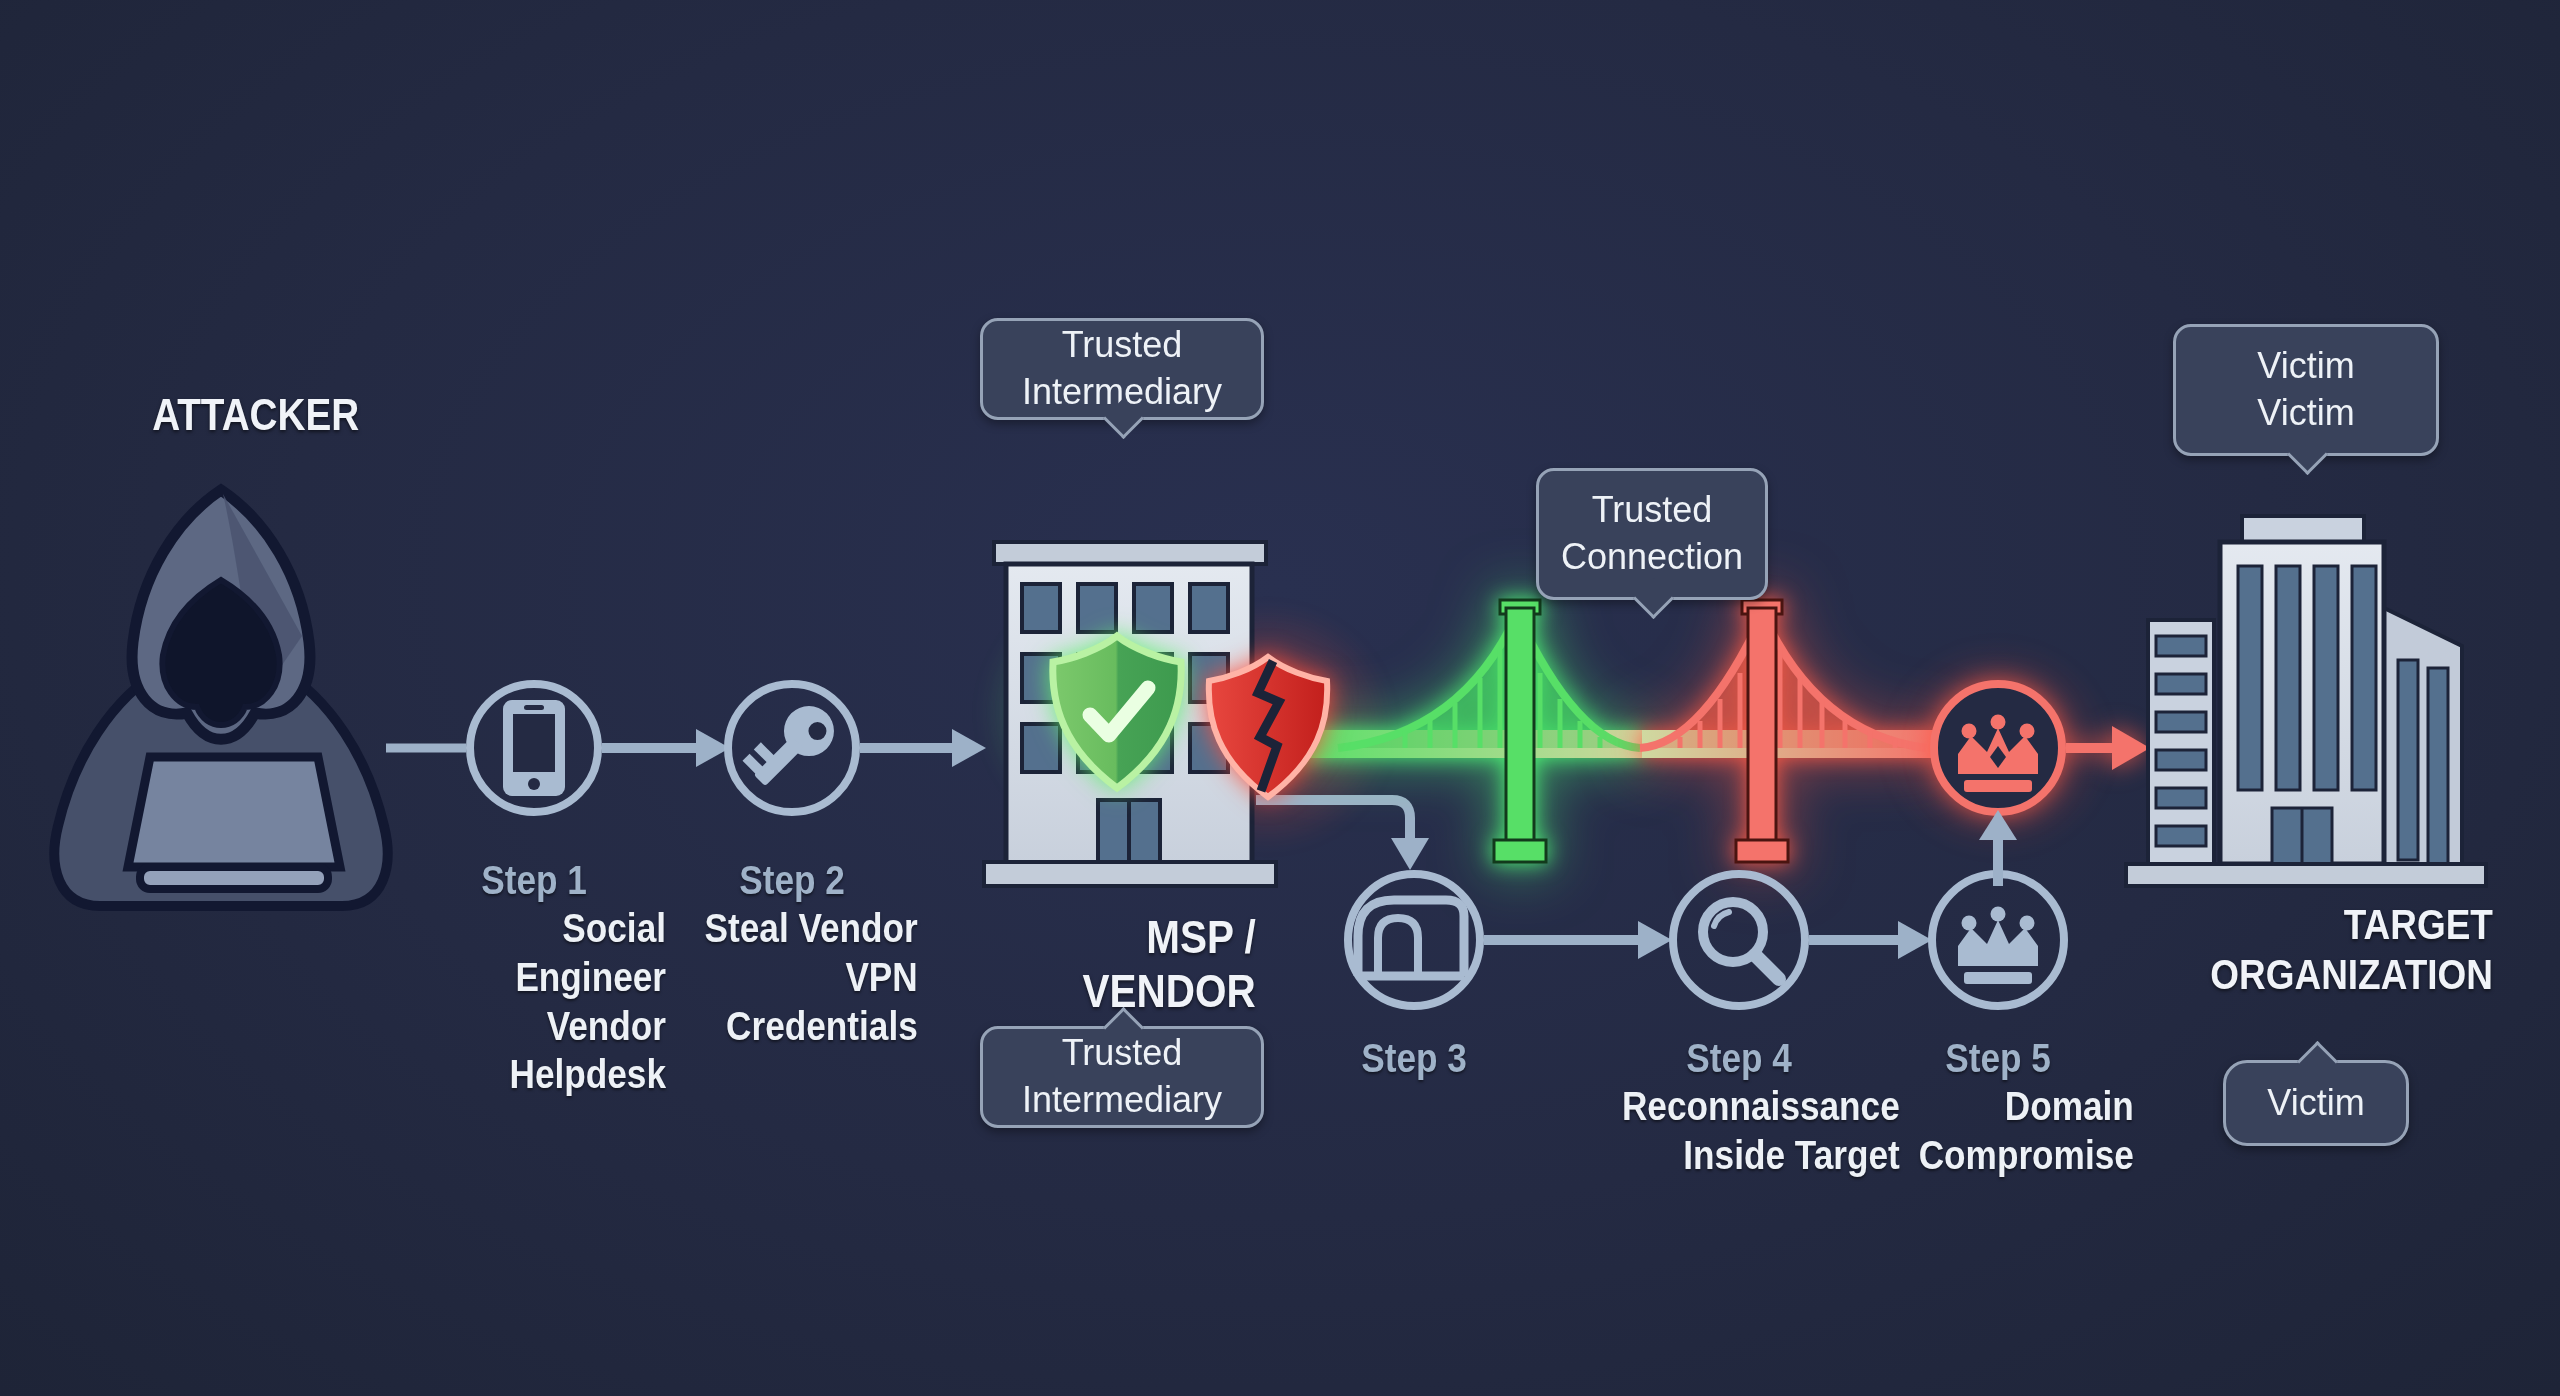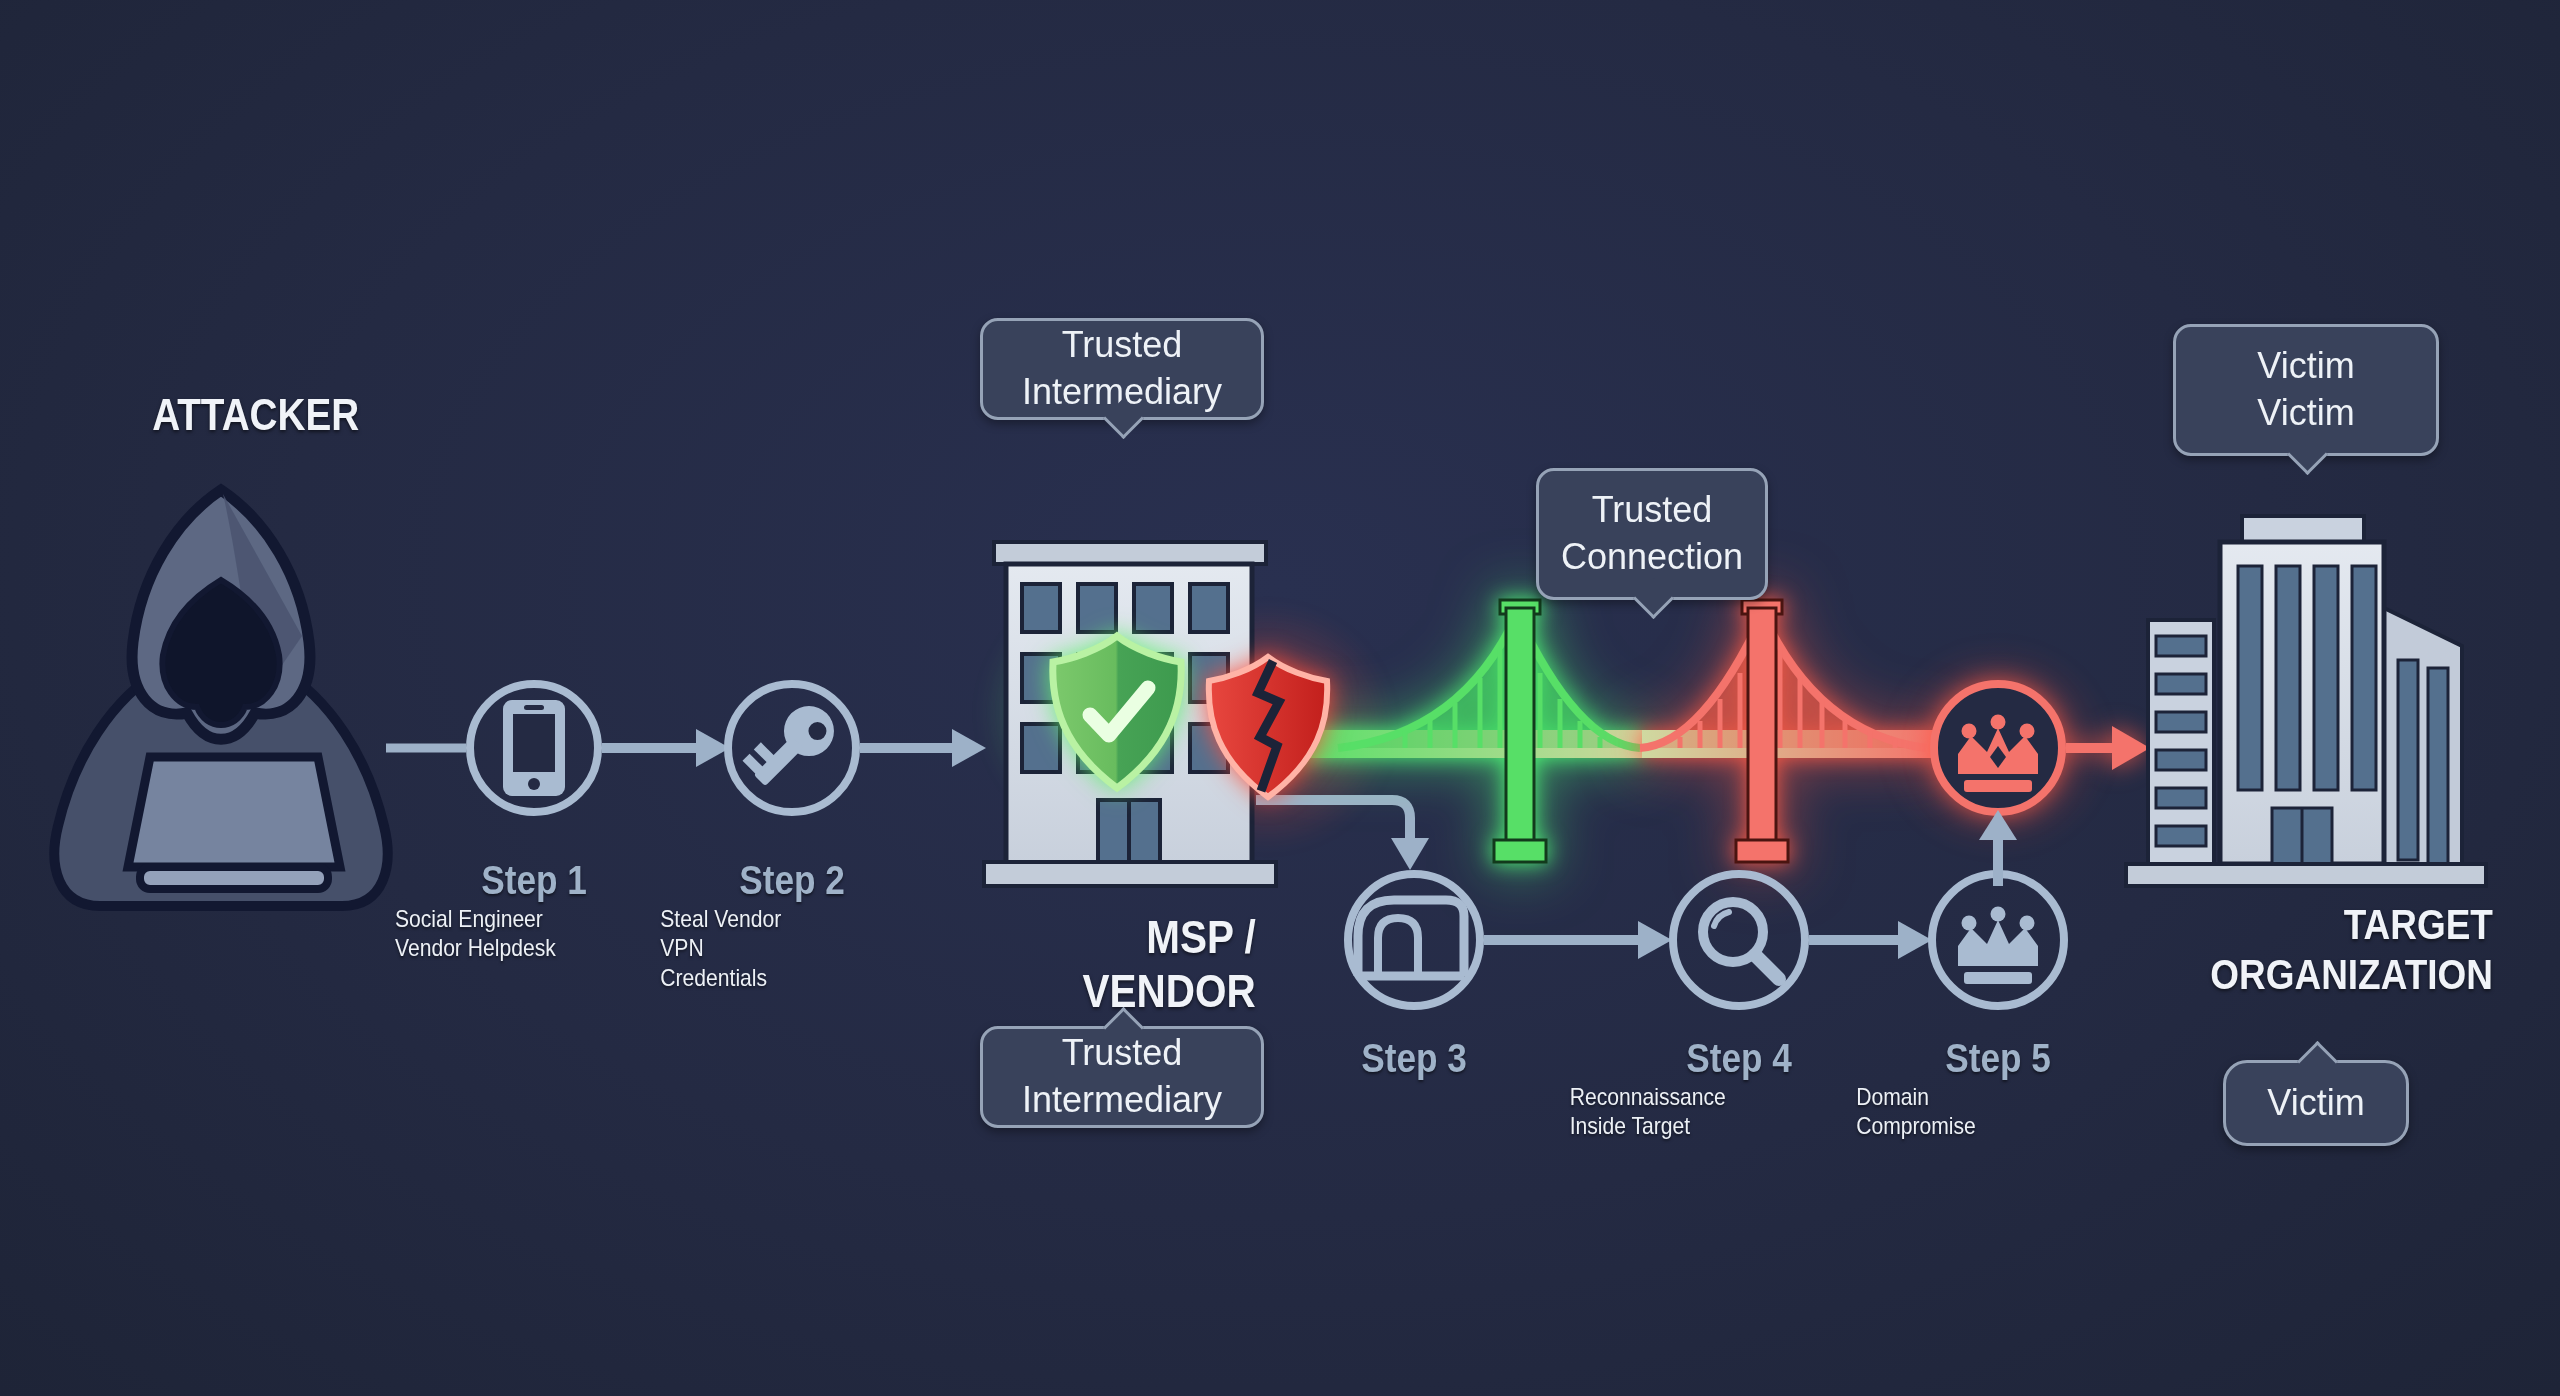--- a/index.html
+++ b/index.html
@@ -7,21 +7,21 @@
     position:relative;width:2560px;height:1396px;overflow:hidden;
     background:radial-gradient(ellipse at 50% 42%, #293050 0%, #242a43 55%, #1e2437 100%);
     font-family:"Liberation Sans", sans-serif;color:#eef2f6;
   }
   .abs{position:absolute;}
   .lbl{position:absolute;text-align:right;color:#f0f3f8;font-weight:bold;
        text-shadow:0 2px 4px rgba(0,0,0,.55);}
   .cond9{display:inline-block;transform:scaleX(.88);transform-origin:center;white-space:pre-line;}
   .step-label{position:absolute;text-align:center;font-weight:bold;font-size:40px;color:#9fb2c8;
        text-shadow:0 2px 3px rgba(0,0,0,.5);}
-  .step-desc{position:absolute;text-align:left;font-weight:normal;font-size:24px;line-height:1.22;color:#edf1f6;
+  .step-desc{position:absolute;text-align:right;font-weight:bold;font-size:40px;line-height:1.22;color:#edf1f6;
        text-shadow:0 2px 3px rgba(0,0,0,.5);}
   .title-box{position:absolute;left:530px;top:6px;width:1500px;height:160px;
        border:2px solid #414c70;border-radius:26px;background:rgba(52,60,92,.22);
        display:flex;align-items:center;justify-content:center;}
   .title-text{font-size:76px;font-weight:bold;white-space:nowrap;color:#f4f7fb;
        display:inline-block;transform:scaleX(.72);letter-spacing:1px;
        text-shadow:0 3px 5px rgba(0,0,0,.6);}
   .bubble{position:absolute;border:3px solid #96a3b7;border-radius:18px;background:#39425b;
        display:flex;align-items:center;justify-content:center;text-align:center;
        font-size:36px;line-height:1.3;color:#eef2f7;white-space:pre-line;

